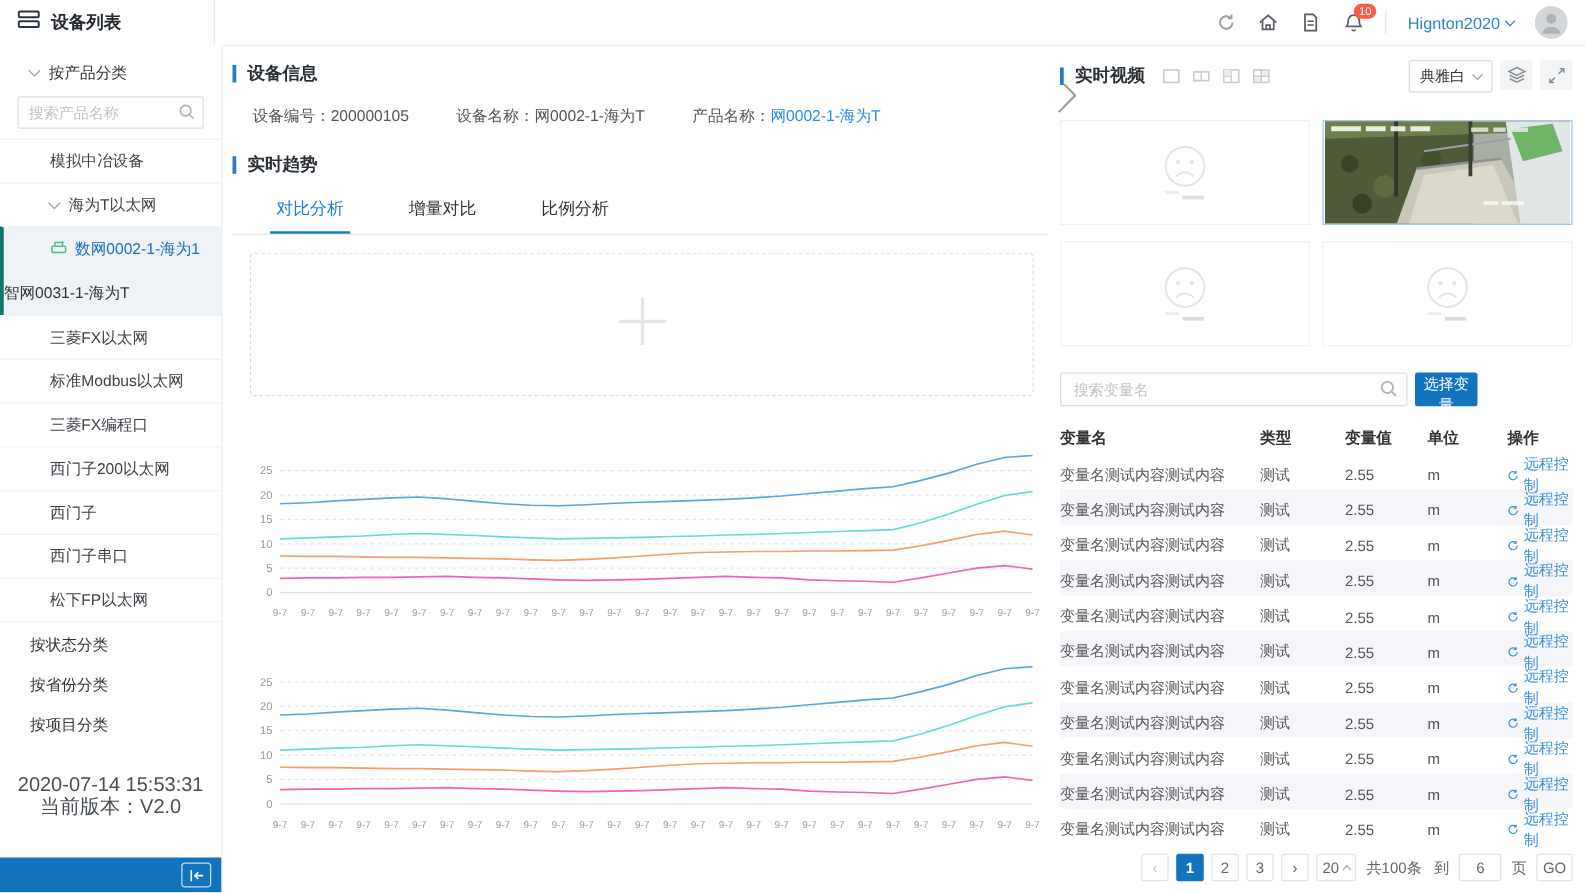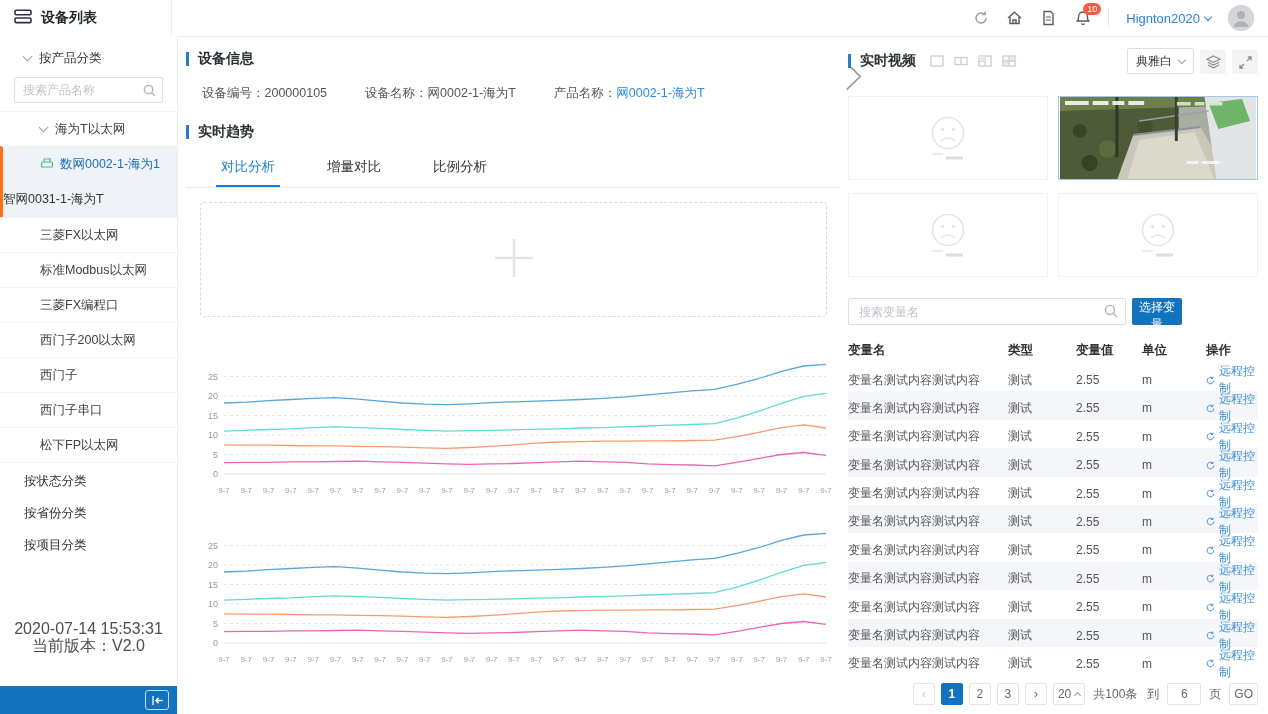--- a/index.html
+++ b/index.html
@@ -16,21 +16,21 @@
   .user{display:flex;align-items:center;gap:5px;color:#2e82d0;font-size:13px;cursor:pointer;}
   .avatar{width:26px;height:26px;border-radius:50%;background:#d4d7da;display:flex;align-items:center;justify-content:center;}
   
   .sidebar{position:absolute;left:0;top:36px;bottom:0;width:178px;border-right:1px solid #ebedef;box-sizing:border-box;background:#fff;}
   .side-sec{height:32px;display:flex;align-items:center;gap:8px;padding-left:24px;font-size:12.5px;color:#333;cursor:pointer;}
   .side-search{margin:3px 14px 8px 14px;position:relative;}
   .side-search input{width:100%;height:26px;box-sizing:border-box;border:1px solid #dcdfe3;border-radius:2px;padding:0 26px 0 8px;font-size:12px;color:#333;outline:none;font-family:inherit;}
   .side-search input::placeholder{color:#bfc3c9;}
   .side-search .mag{position:absolute;right:7px;top:6px;}
   .tree-item{height:34px;display:flex;align-items:center;gap:8px;padding-left:40px;font-size:12.5px;color:#3c4148;border-top:1px solid #f2f3f5;cursor:pointer;}
-  .tree-children{border-left:3px solid #f97316;background:#eff2f7;border-top:1px solid #f2f3f5;}
+  .tree-children{border-left:3px solid #0f766e;background:#eff2f7;border-top:1px solid #f2f3f5;}
   .tree-child{height:35px;display:flex;align-items:center;gap:6px;font-size:12.5px;color:#333;cursor:pointer;}
   .tree-child.sel{color:#1a6fc0;padding-left:37px;}
   .side-cats{border-top:1px solid #f2f3f5;padding-top:2px;}
   .side-footer{position:absolute;left:0;right:0;bottom:60px;text-align:center;font-size:16px;color:#4a4f55;line-height:17px;}
   .side-bottombar{position:absolute;left:0;right:0;bottom:0;height:28px;background:#1273bf;display:flex;align-items:center;justify-content:flex-end;padding-right:8px;box-sizing:border-box;}
   .collapse-btn{width:22px;height:18px;border:1px solid rgba(255,255,255,.75);border-radius:3px;display:flex;align-items:center;justify-content:center;cursor:pointer;}
   
   .chev{display:inline-block;width:6px;height:6px;border-right:1.4px solid #9aa0a8;border-bottom:1.4px solid #9aa0a8;flex:none;}
   .chev.right{transform:rotate(-45deg);}
   .chev.down{transform:rotate(45deg);margin-top:-3px;}
@@ -49,21 +49,21 @@
   .add-box{margin:14px 0 0 14px;width:627px;height:115px;box-sizing:border-box;border:1px dashed #d8dbdf;border-radius:4px;display:flex;align-items:center;justify-content:center;cursor:pointer;}
   svg.chart{display:block;margin:28px 0 0 8px;}
   svg.chart.second{margin-top:12px;}
   svg text{font-family:"Liberation Sans",sans-serif;}
   
   .right{position:absolute;left:840px;top:36px;right:0;bottom:0;box-sizing:border-box;padding:12px 10px 0 8px;}
   .vid-hdr{display:flex;align-items:center;}
   .vid-hdr .sec-title{flex:none;}
   .layouts{display:flex;gap:10px;margin-left:14px;align-items:center;}
   .lay{cursor:pointer;display:inline-flex;}
-  .vid-tools{margin-left:auto;display:flex;gap:6px;align-items:flex-end;padding-left:31px;}
+  .vid-tools{margin-left:auto;display:flex;gap:6px;align-items:flex-start;padding-left:31px;}
   .theme-sel{height:24px;border:1px solid #dcdfe3;border-radius:2px;display:flex;align-items:center;gap:7px;padding:0 8px;font-size:12px;color:#333;cursor:pointer;background:#fff;}
   .tool-btn{width:26px;height:24px;background:#f3f4f6;border-radius:2px;display:flex;align-items:center;justify-content:center;cursor:pointer;}
   .vid-grid{margin-top:22px;display:grid;grid-template-columns:200px 200px;grid-auto-rows:84px;column-gap:10px;row-gap:13px;}
   .vslot{border:1px solid #f0f1f3;box-sizing:border-box;background:#fff;display:flex;align-items:center;justify-content:center;overflow:hidden;cursor:pointer;}
   .vslot.camera{border:1px solid #a5c8e8;padding:1px;}
   .var-search{margin-top:21px;display:flex;align-items:center;}
   .vs-box{position:relative;width:278px;}
   .vs-box input{width:100%;height:27px;box-sizing:border-box;border:1px solid #dcdfe3;border-radius:2px;padding:0 28px 0 10px;font-size:12px;color:#333;outline:none;font-family:inherit;}
   .vs-box input::placeholder{color:#bfc3c9;}
   .vs-box .mag{position:absolute;right:8px;top:6px;}
@@ -148,20 +148,24 @@
     <div class="side-search">
       <input type="text" placeholder="搜索产品名称" style="">
       <span class="mag">
         <svg width="13" height="13" viewBox="0 0 13 13">
             <circle cx="5.5" cy="5.5" r="4.2" fill="none" stroke="#aeb2b8" stroke-width="1.3"></circle>
             <path d="M8.8 8.8 12 12" stroke="#aeb2b8" stroke-width="1.3"></path>
           </svg>
       </span>
     </div>
     <div id="tree">
+        <div class="tree-item">
+          <span class="chev right"></span>
+          <span>模拟中冶设备</span>
+        </div>
         <div class="tree-item">
           <span class="chev down"></span>
           <span>海为T以太网</span>
         </div>
         <div class="tree-children">
           <div class="tree-child sel">
             <span><svg width="14" height="12" viewBox="0 0 14 12">
                 <g fill="none" stroke="#49c08c" stroke-width="1.2">
                   <rect x="1.5" y="5" width="11" height="5" rx="1"></rect>
                   <path d="M4 5V2h6v3"></path>

